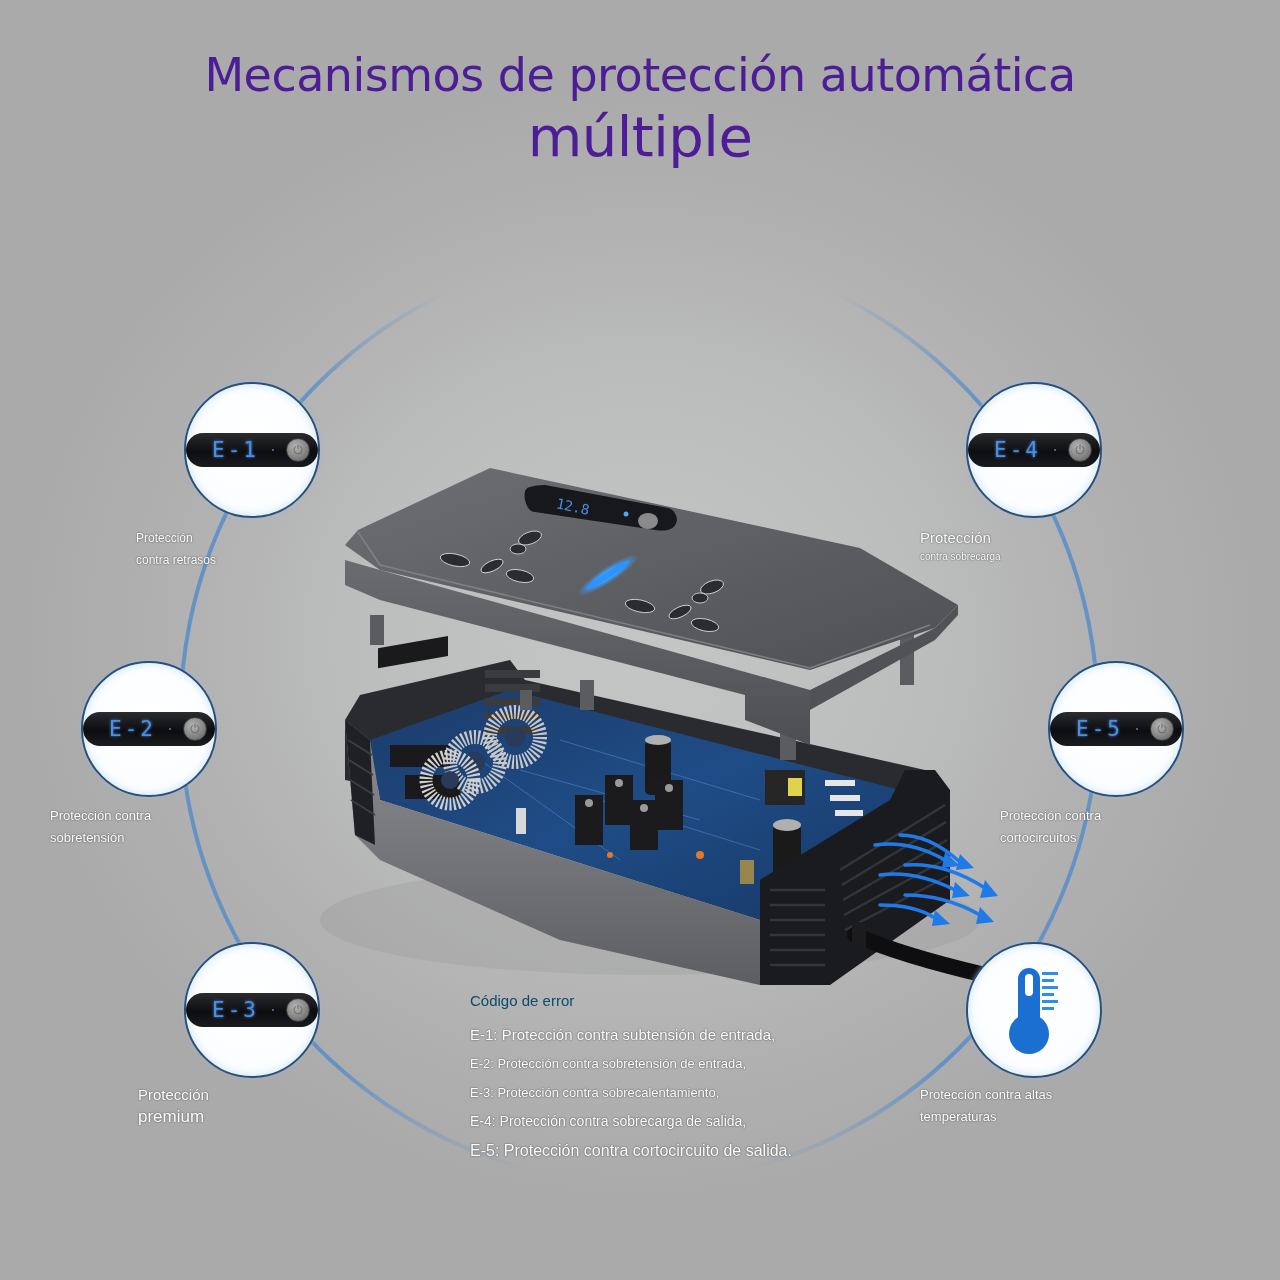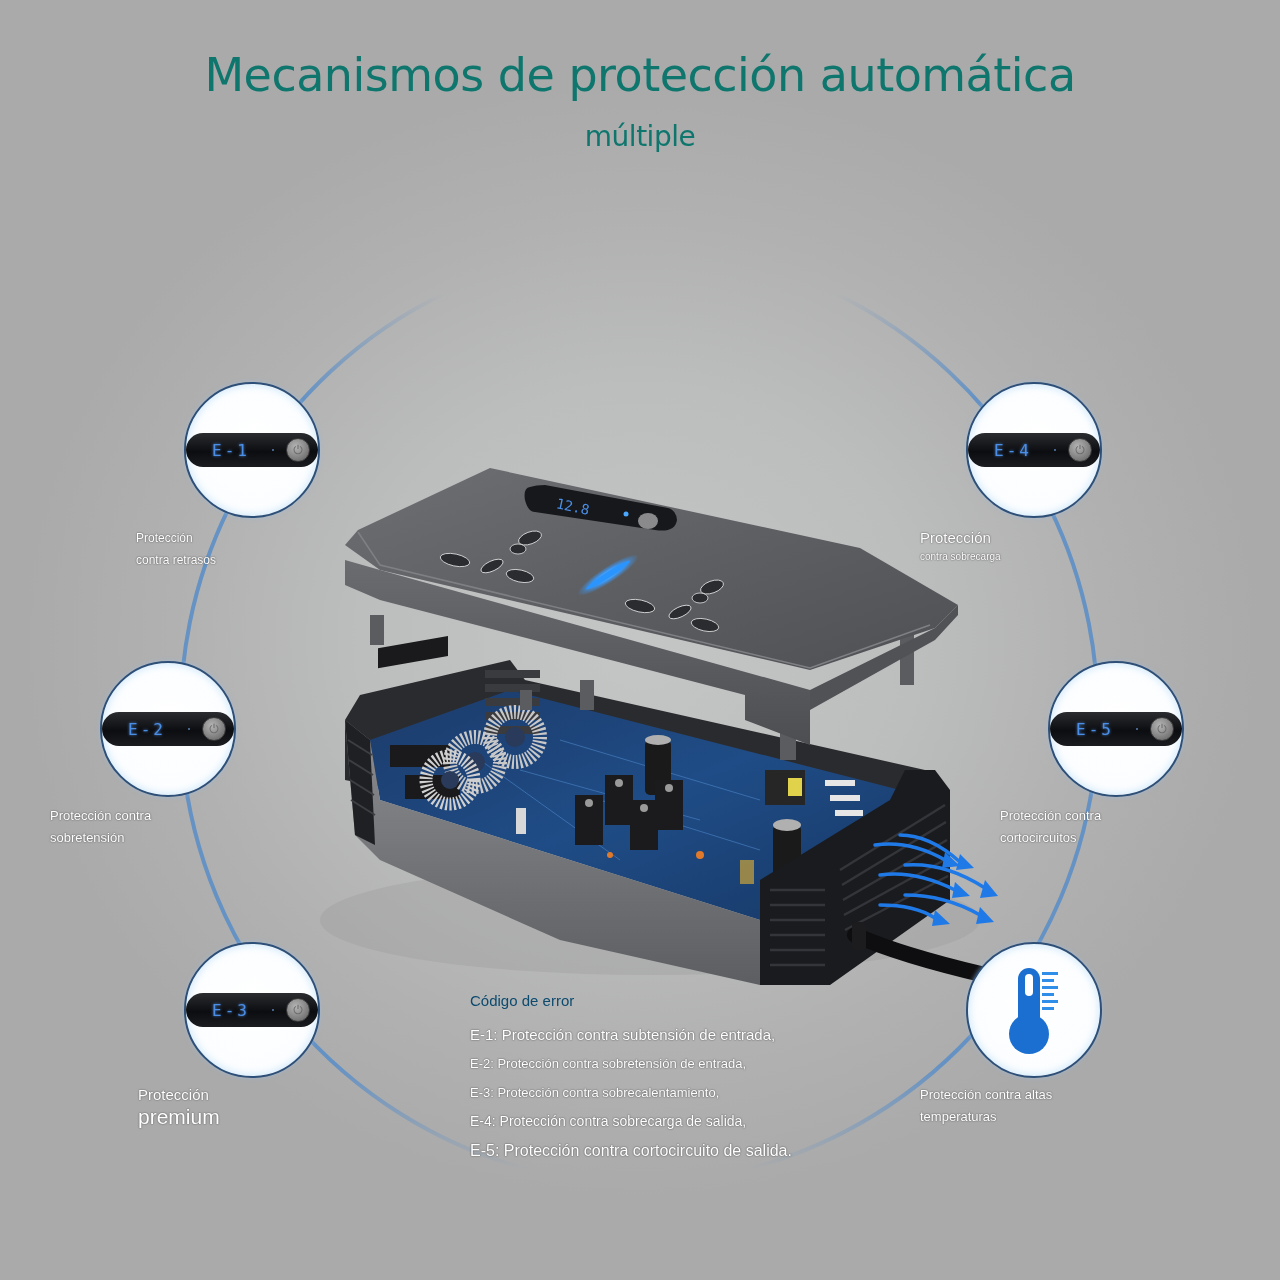--- a/index.html
+++ b/index.html
@@ -4,45 +4,45 @@
   <style>
     * { margin: 0; padding: 0; box-sizing: border-box; }
     html, body { width: 1280px; height: 1280px; overflow: hidden; }
     body {
       position: relative;
       font-family: "Liberation Sans", sans-serif;
       background: radial-gradient(ellipse 620px 560px at 640px 640px, #c4c5c5 0%, #bcbdbd 45%, #b1b1b1 75%, #aaaaaa 100%);
     }
     .title {
       position: absolute; left: 0; top: 44px; width: 1280px;
-      text-align: center; color: #0f766e;
+      text-align: center; color: #4c1d95;
       font-family: "DejaVu Sans", sans-serif;
       font-size: 46px; line-height: 62px; font-weight: normal;
       letter-spacing: -0.5px;
     }
-    .title .l2 { display: block; font-size: 28px; }
+    .title .l2 { display: block; font-size: 56px; }
 
     .ring-svg { position: absolute; left: 0; top: 0; width: 1280px; height: 1280px; pointer-events: none; }
 
     .badge {
       position: absolute; width: 136px; height: 136px; border-radius: 50%;
       background: radial-gradient(circle at 50% 45%, #ffffff 0%, #fbfdff 70%, #eaf4fb 100%);
       border: 2px solid #2d4f78;
       box-shadow: 0 0 6px 2px rgba(200,230,250,0.7) inset, 0 0 4px rgba(150,190,230,0.6);
       display: flex; align-items: center; justify-content: center;
     }
     .display-pill {
       width: 136px; height: 34px; border-radius: 17px;
       background: linear-gradient(180deg, #2a2c30 0%, #0c0d10 55%, #1b1c20 100%);
       position: relative; display: flex; align-items: center;
       padding-left: 26px;
     }
     .display-code {
       font-family: "DejaVu Sans Mono", monospace;
-      color: #4a8ee6; font-size: 16px; letter-spacing: 3px;
+      color: #4a8ee6; font-size: 21px; letter-spacing: 3px;
       text-shadow: 0 0 3px rgba(90,160,255,0.8);
     }
     .display-dot {
       position: absolute; left: 86px; top: 16px; width: 2px; height: 2px;
       background: #5a7fb0; border-radius: 50%;
     }
     .power-btn {
       position: absolute; right: 8px; top: 5px; width: 24px; height: 24px; border-radius: 50%;
       background: radial-gradient(circle at 40% 35%, #b5b5b5 0%, #808080 60%, #5a5a5a 100%);
       border: 1px solid #3a3a3a;
@@ -292,21 +292,21 @@
     <span class="display-code">E-4</span>
     <span class="display-dot"></span>
     <span class="power-btn">⏻</span>
   </div>
 </div>
 <div class="badge-label" style="left:920px; top:527px;">
   <div class="lbl-lg">Protección</div>
   <div style="font-size:10px; line-height:16px;">contra sobrecarga</div>
 </div>
 
-<div class="badge" style="left:100px; top:661px;">
+<div class="badge" style="left:81px; top:661px;">
   <div class="display-pill">
     <span class="display-code">E-2</span>
     <span class="display-dot"></span>
     <span class="power-btn">⏻</span>
   </div>
 </div>
 <div class="badge-label lbl-md" style="left:50px; top:805px;">
   <div>Protección contra</div>
   <div>sobretensión</div>
 </div>
@@ -325,21 +325,21 @@
 
 <div class="badge" style="left:184px; top:942px;">
   <div class="display-pill">
     <span class="display-code">E-3</span>
     <span class="display-dot"></span>
     <span class="power-btn">⏻</span>
   </div>
 </div>
 <div class="badge-label lbl-lg" style="left:138px; top:1084px;">
   <div>Protección</div>
-  <div style="font-size:21px;">premium</div>
+  <div style="font-size:17px;">premium</div>
 </div>
 
 <div class="badge" style="left:966px; top:942px;">
   <svg width="80" height="100" viewBox="0 0 80 100">
     <rect x="24" y="8" width="22" height="60" rx="11" fill="#1b6fd0"></rect>
     <circle cx="35" cy="74" r="20" fill="#1b6fd0"></circle>
     <rect x="31" y="14" width="8" height="22" rx="4" fill="#ffffff"></rect>
     <g fill="#2f8ee8">
       <rect x="48" y="12" width="16" height="3"></rect>
       <rect x="48" y="19" width="12" height="3"></rect>

